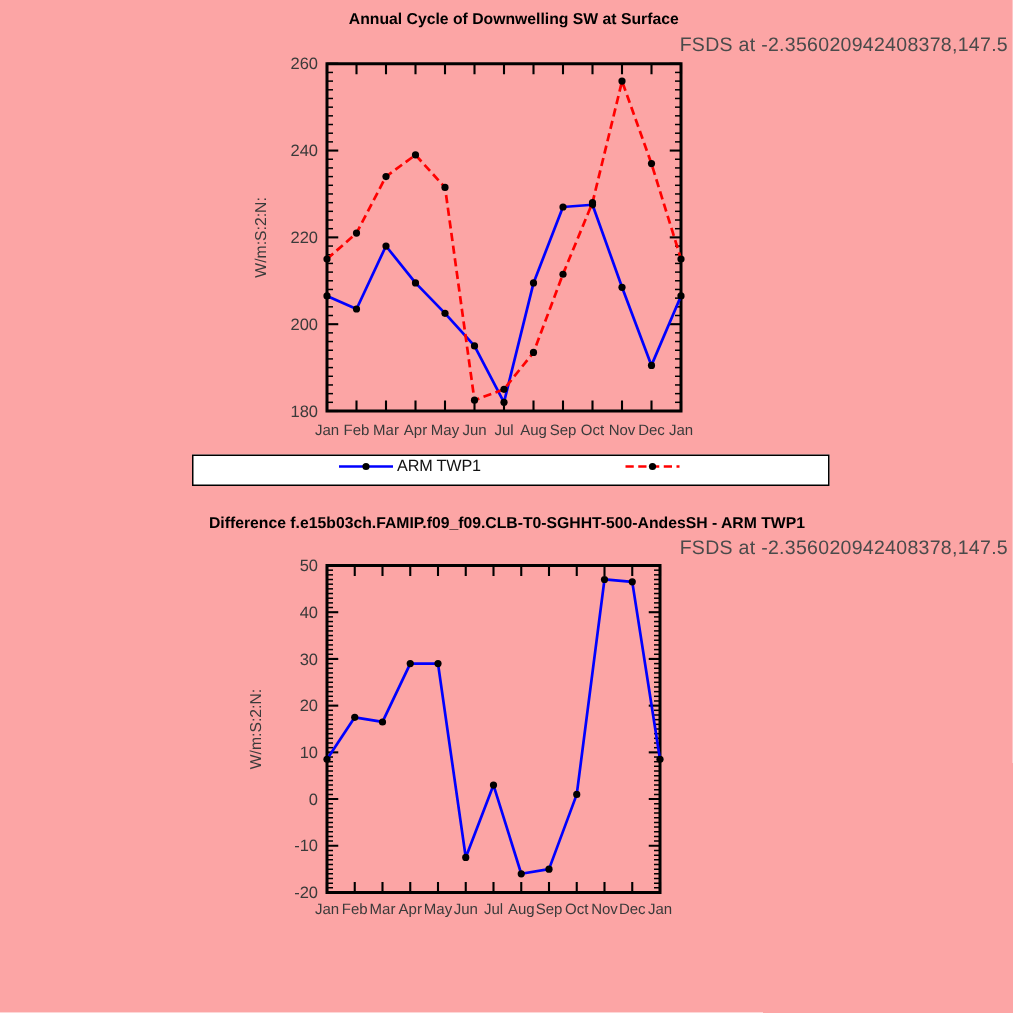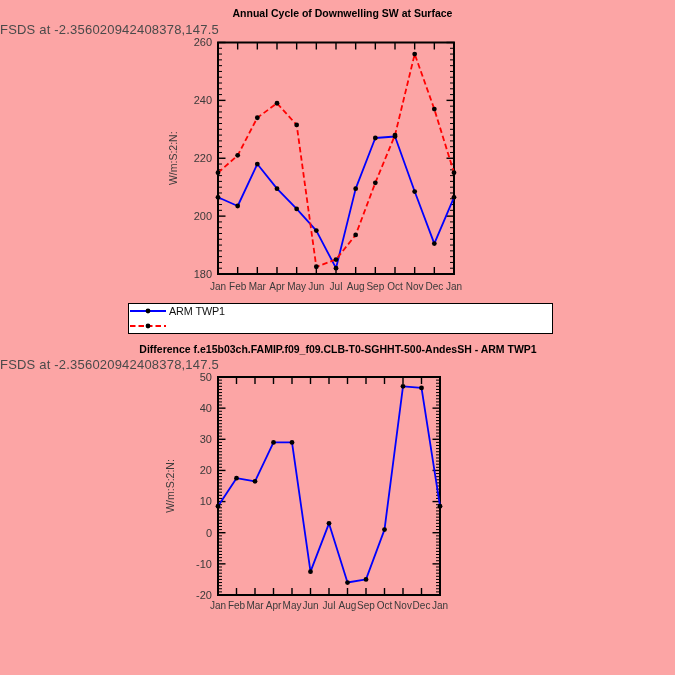--- a/index.html
+++ b/index.html
@@ -2,28 +2,28 @@
 <html><head>
 <meta charset="utf-8">
 <style>
   html,body{margin:0;padding:0;background:#ffffff;}
   #page{position:relative;width:675px;height:675px;background:#fca5a5;overflow:hidden;
         font-family:"Liberation Sans",sans-serif;padding-left:40px;}
   .chart-title{position:absolute;text-align:center;font-weight:bold;font-size:10.5px;
                color:#000;letter-spacing:0px;white-space:nowrap;}
   #top-title{top:7px;left:5px;width:675px;}
   #bottom-title{top:343px;left:0px;width:676px;}
-  .chart-subtitle{position:absolute;text-align:left;font-size:13px;color:#4a4a4a;
+  .chart-subtitle{position:absolute;text-align:right;font-size:13px;color:#4a4a4a;
                   letter-spacing:0.2px;white-space:nowrap;}
   #top-subtitle{top:22px;left:0px;width:672px;}
   #bottom-subtitle{top:357px;left:0px;width:672px;}
   #chart-svg{position:absolute;left:0;top:0;}
-  #legend{position:absolute;left:128px;top:303px;width:425px;height:31px;
+  #legend{position:absolute;left:128px;top:303px;width:425px;height:21px;
           border:1.4px solid #000;box-sizing:border-box;background:#ffffff;
-          display:flex;flex-direction:column;justify-content:space-evenly;}
+          display:flex;flex-direction:row;justify-content:space-evenly;}
   .legend-row{display:flex;align-items:center;height:14px;}
   .legend-sample{flex:0 0 40px;height:14px;}
   .legend-label{font-size:10.8px;color:#111;white-space:nowrap;letter-spacing:-0.1px;}
 </style>
 </head>
 <body>
 
 <div id="page">
 
   <div id="top-title" class="chart-title">Annual Cycle of Downwelling SW at Surface</div>

